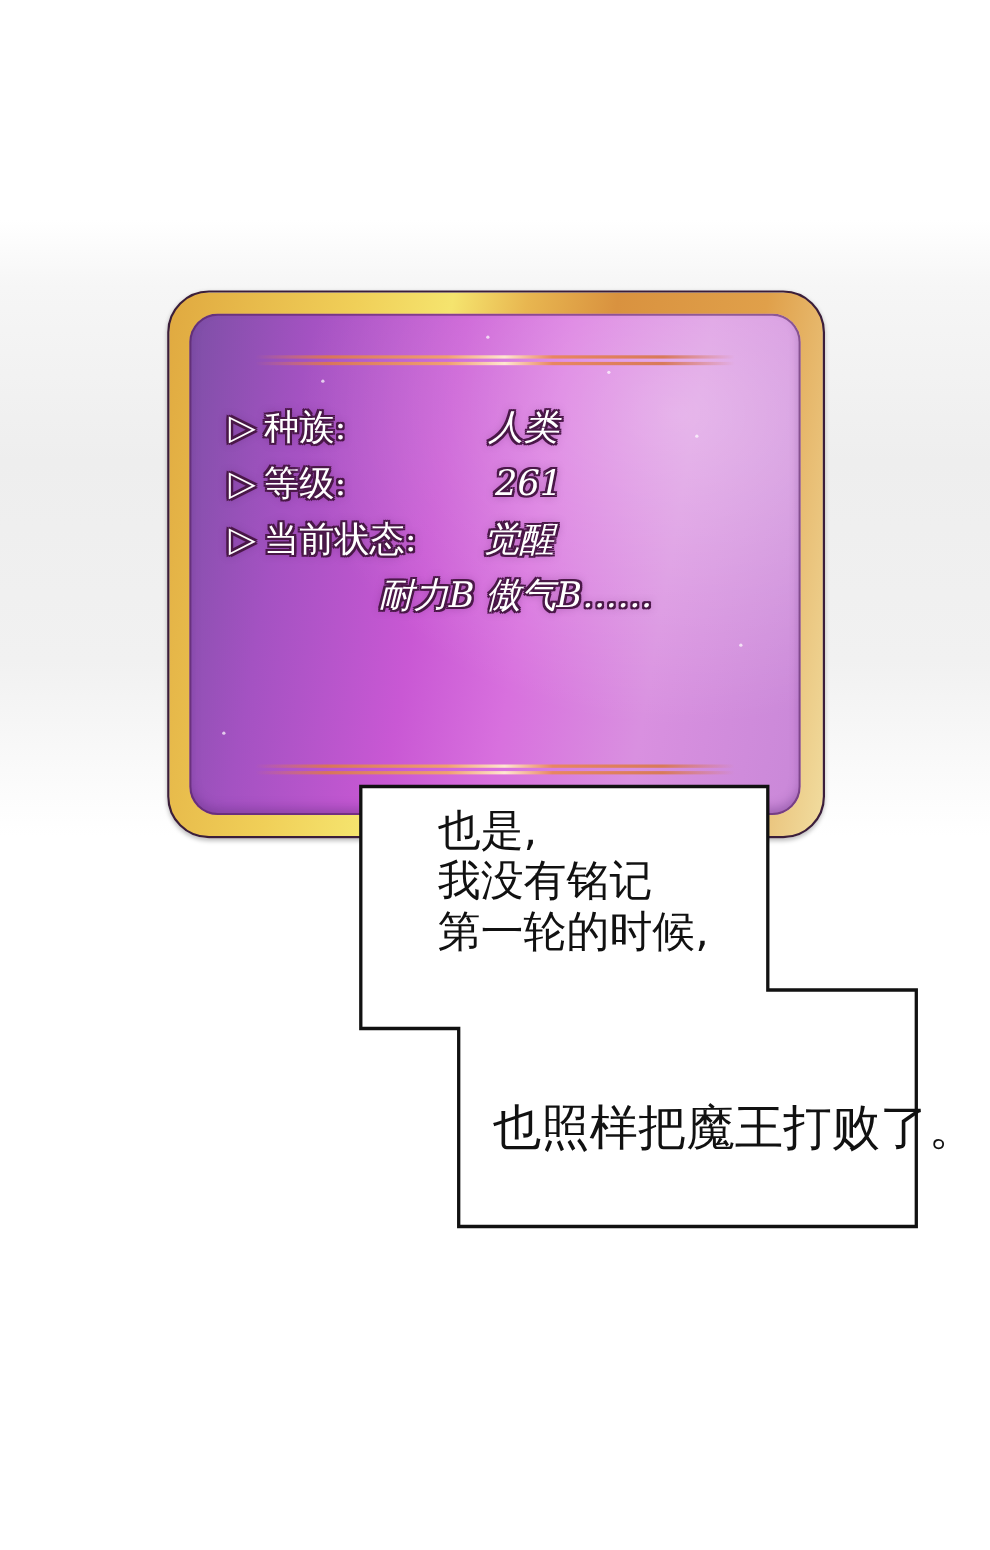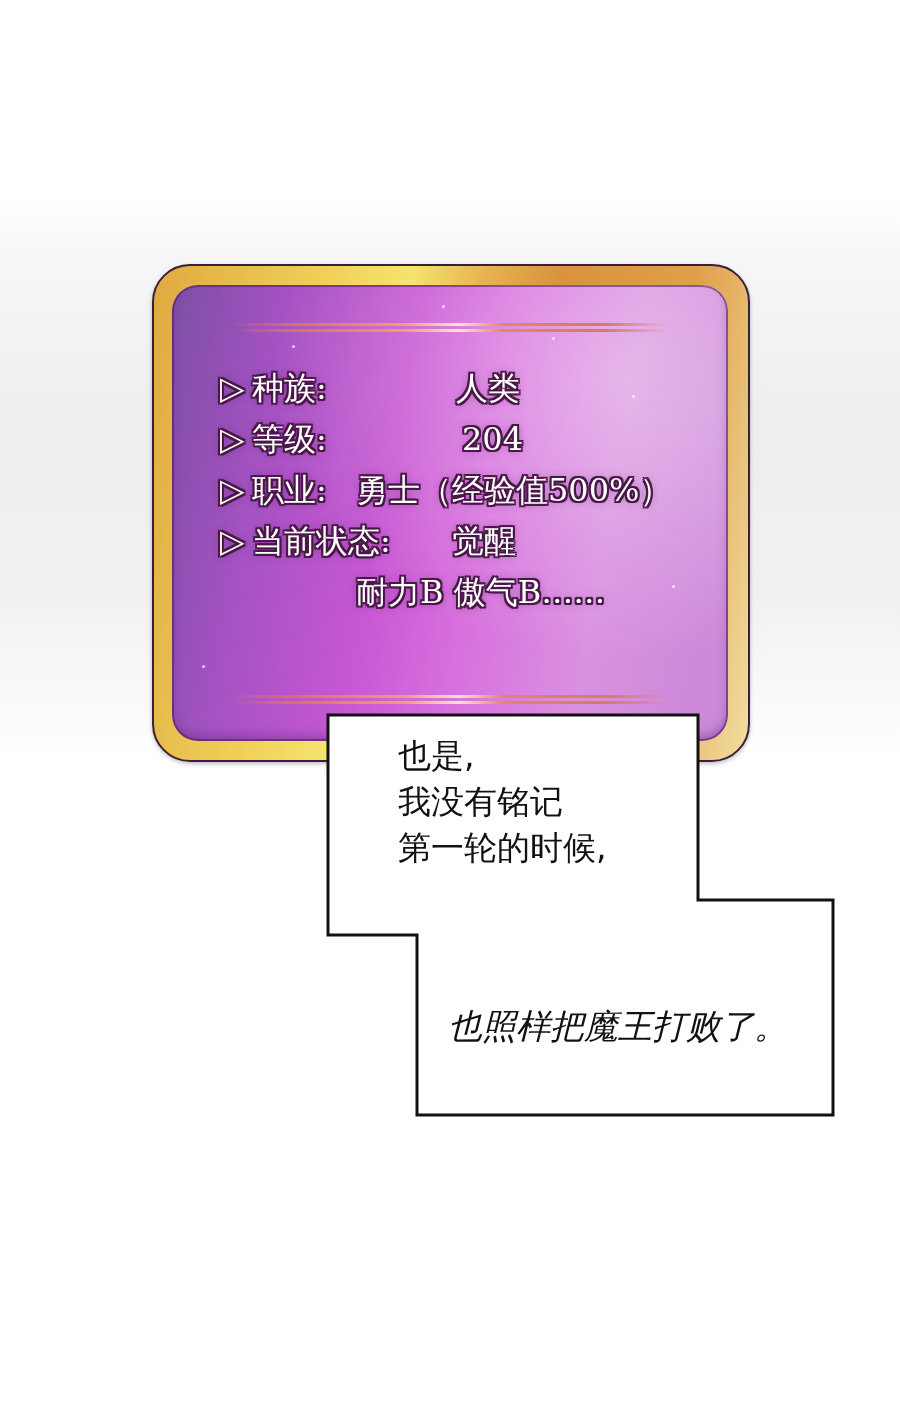--- a/index.html
+++ b/index.html
@@ -30,40 +30,40 @@
   }
   .deco-line::before, .deco-line::after {
     content: ""; position: absolute; left: 0; right: 0; height: 3px;
     background: linear-gradient(90deg, rgba(230,120,80,0) 0%, #d8745a 15%, #f0a070 40%, #ffe6d0 52%, #e88660 62%, #d87a5a 85%, rgba(230,120,80,0) 100%);
   }
   .deco-line::before { top: 0; }
   .deco-line::after { top: 6px; }
   .deco-top { top: 38px; }
   .deco-bottom { top: 410px; }
   .stats {
-    position: absolute; left: 48px; top: 78px;
+    position: absolute; left: 36px; top: 78px;
     color: #ffffff; font-size: 32px; line-height: 50px;
     text-shadow:
       -2px 0 0 #4a1848, 2px 0 0 #4a1848, 0 -2px 0 #4a1848, 0 2px 0 #4a1848,
       -2px -2px 0 #4a1848, 2px 2px 0 #4a1848, -2px 2px 0 #4a1848, 2px -2px 0 #4a1848,
       0 0 8px rgba(60,10,70,0.6);
   }
   .row { position: relative; height: 51px; white-space: nowrap; }
   .row .bullet { display: inline-block; width: 32px; }
   .row .label { display: inline-block; }
-  .row .value { position: absolute; top: 0; }
+  .row .value { position: absolute; top: 0; font-style: italic; }
   .sparkle { position: absolute; width: 3px; height: 3px; border-radius: 50%; background: rgba(255,255,255,0.7); }
 
   .speech {
     position: absolute; left: 0; top: 0; width: 900px; height: 1409px; pointer-events: none;
   }
   .speech-text {
     position: absolute; color: #111111;
     font-family: "DejaVu Sans", "Liberation Sans", sans-serif;
-    font-size: 33px; line-height: 46px;
+    font-size: 39px; line-height: 46px;
   }
 </style>
 </head>
 <body>
 
 <div class="panel-frame">
   <div class="panel-inner">
     <span class="sparkle" style="left:120px;top:60px"></span>
     <span class="sparkle" style="left:380px;top:52px"></span>
     <span class="sparkle" style="left:460px;top:110px"></span>
@@ -72,25 +72,21 @@
     <span class="sparkle" style="left:270px;top:20px"></span>
     <div class="deco-line deco-top"></div>
 
     <div class="stats">
       <div class="row">
         <span class="bullet">▷</span><span class="label">种族:</span>
         <span class="value" style="left:236px">人类</span>
       </div>
       <div class="row">
         <span class="bullet">▷</span><span class="label">等级:</span>
-        <span class="value" style="left:242px">204</span>
-      </div>
-      <div class="row">
-        <span class="bullet">▷</span><span class="label">职业:</span>
-        <span class="value" style="left:136px">勇士（经验值500%）</span>
+        <span class="value" style="left:242px">261</span>
       </div>
       <div class="row">
         <span class="bullet">▷</span><span class="label">当前状态:</span>
         <span class="value" style="left:232px">觉醒</span>
       </div>
       <div class="row">
         <span class="value" style="left:136px">耐力B 傲气B……</span>
       </div>
     </div>
 
@@ -100,13 +96,13 @@
 
 <svg class="speech" viewBox="0 0 900 1409">
   <polygon points="328,715 698,715 698,900 833,900 833,1115 417,1115 417,935 328,935" fill="#ffffff" stroke="#111111" stroke-width="3"></polygon>
 </svg>
 
 <div class="speech-text" style="left:398px; top:733px;">
   <div>也是,</div>
   <div>我没有铭记</div>
   <div>第一轮的时候,</div>
 </div>
-<div class="speech-text" style="left:448px; top:1003px; font-size:34px;font-style:italic;">也照样把魔王打败了。</div>
+<div class="speech-text" style="left:448px; top:1003px; font-size:44px;">也照样把魔王打败了。</div>
 
 </body></html>

